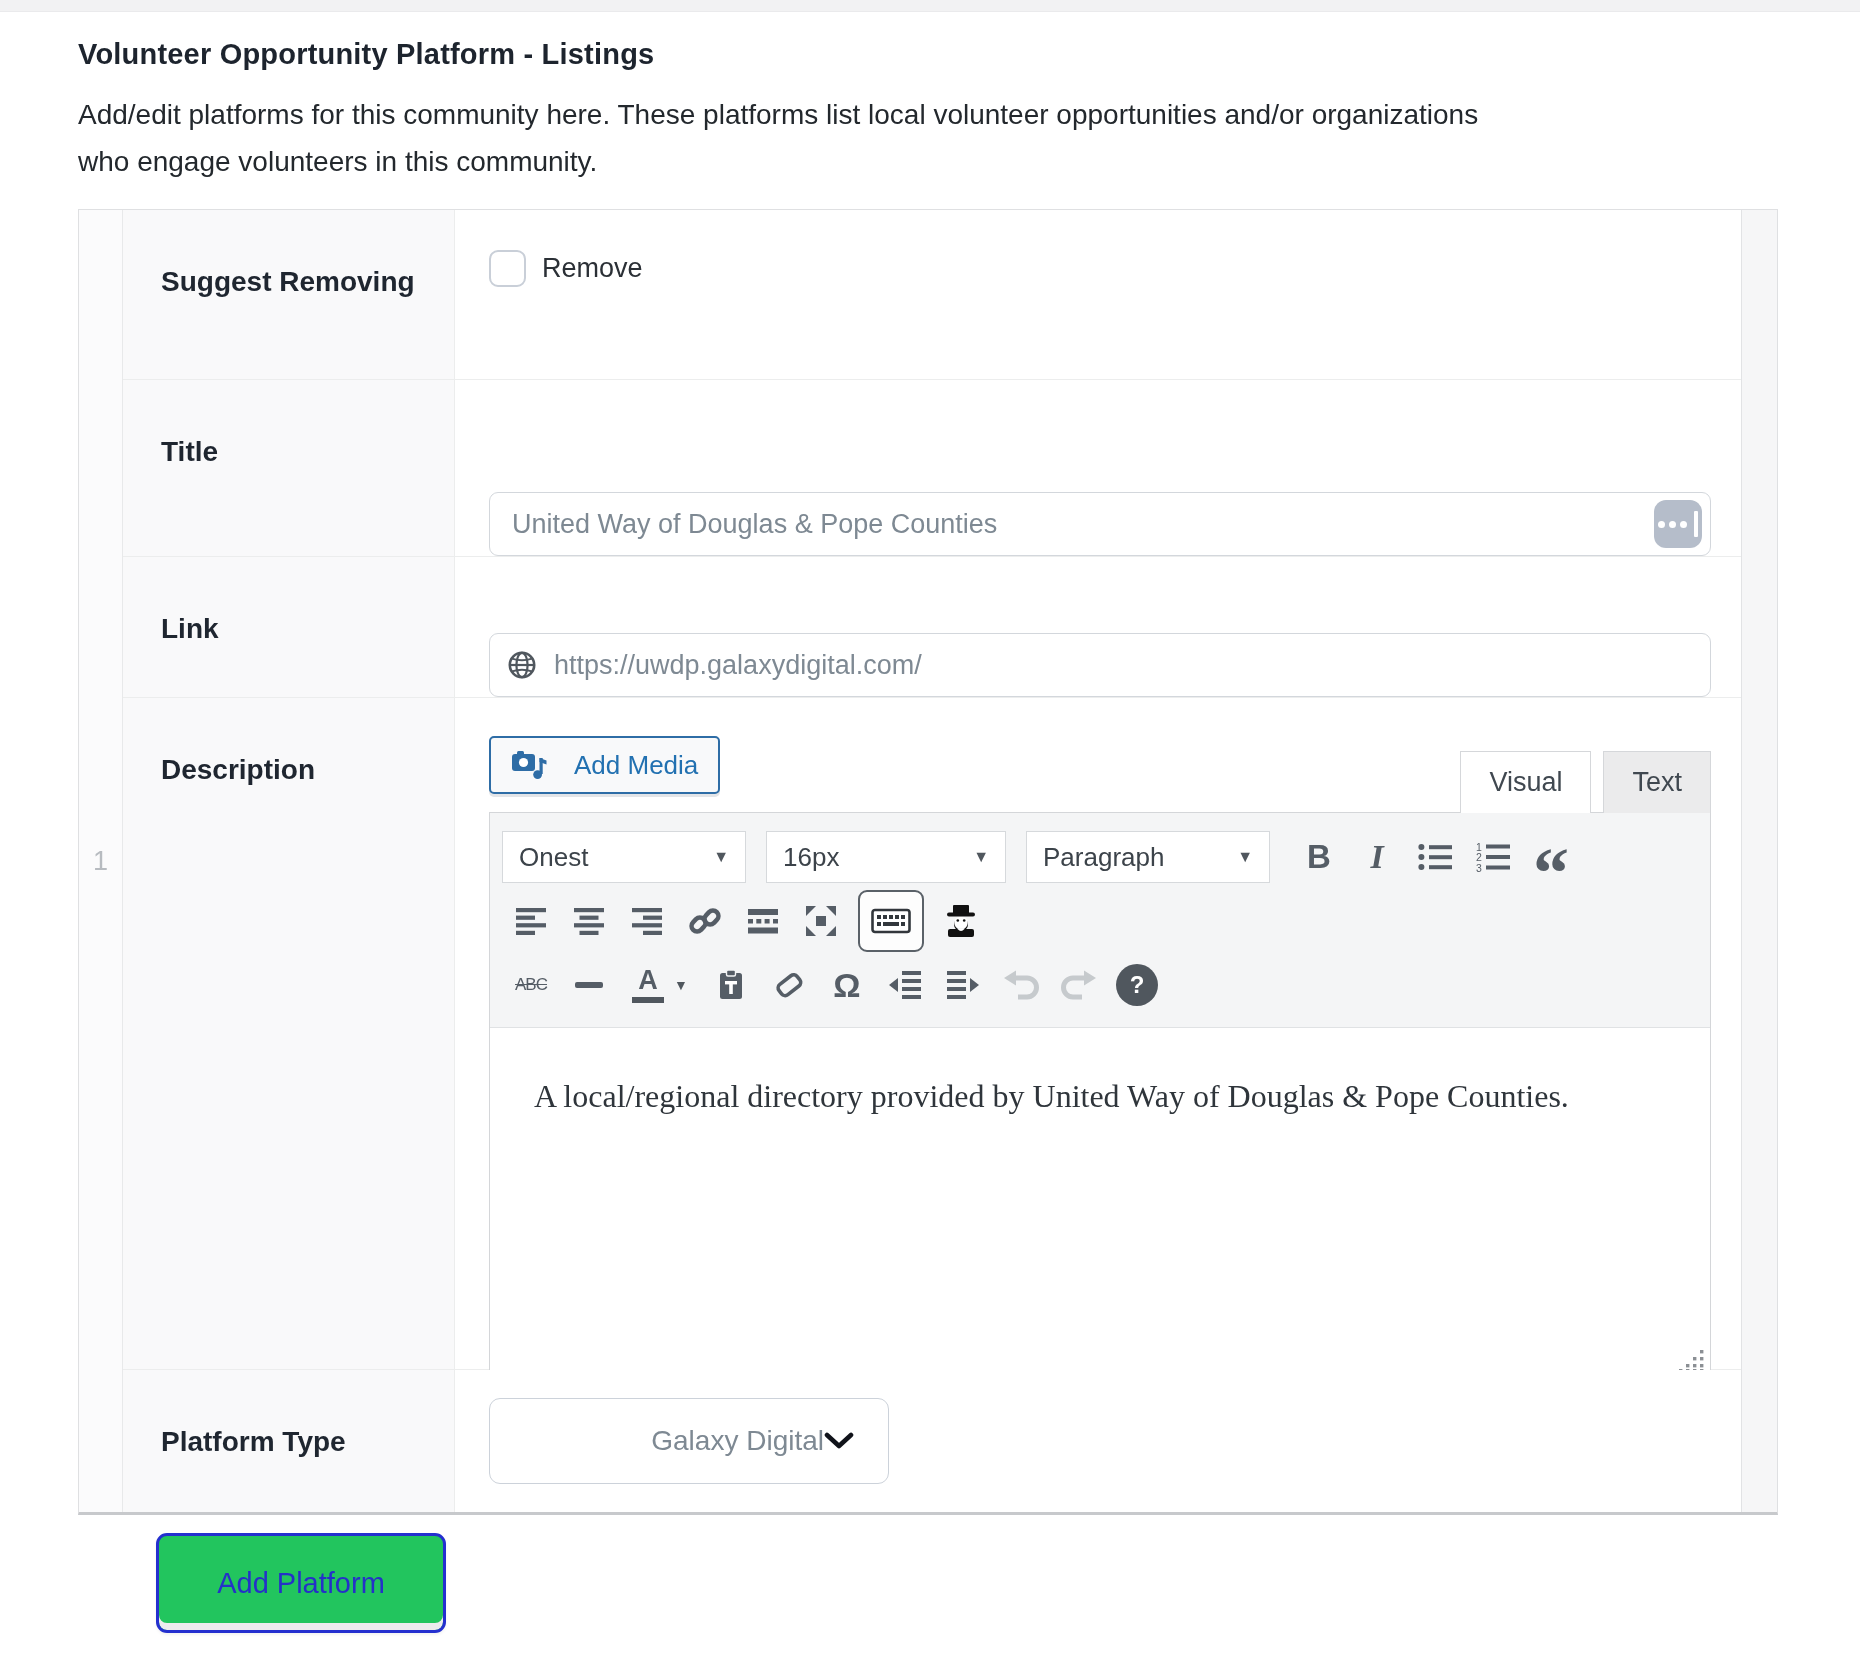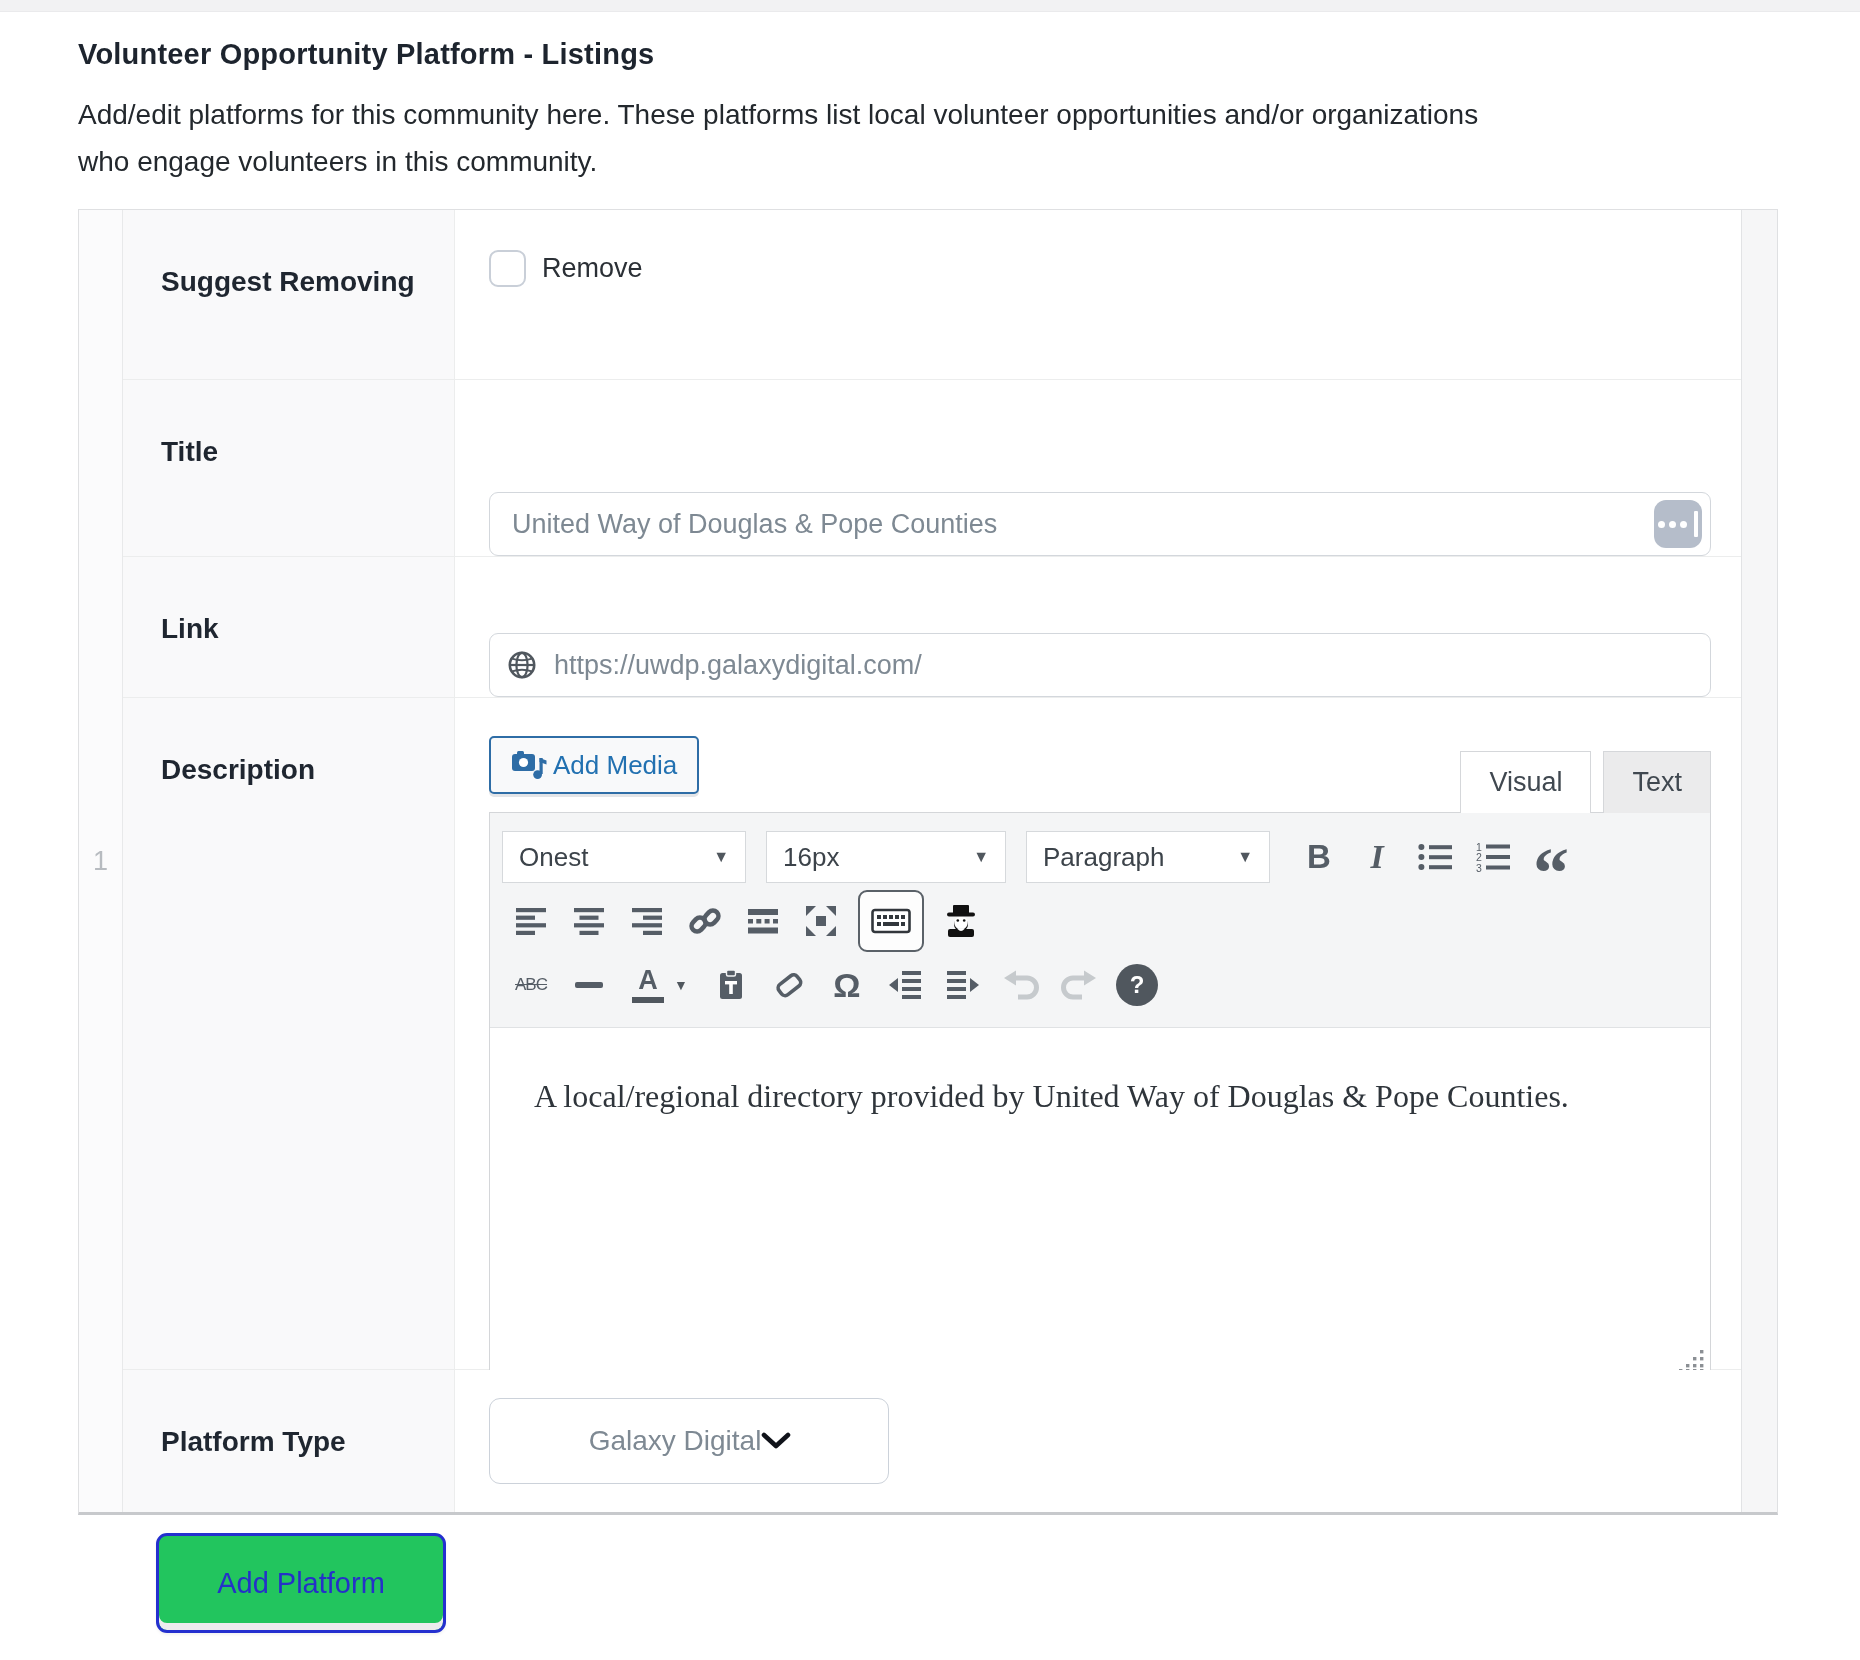--- a/index.html
+++ b/index.html
@@ -44,21 +44,21 @@
   .pm-icon { position:absolute; right:9px; top:50%; transform:translateY(-50%);
     width:48px; height:48px; border-radius:12px; background:#b5bdca;
     display:flex; align-items:center; justify-content:center; gap:4px; }
   .pm-icon i { width:7px; height:7px; border-radius:50%; background:#fff; }
   .pm-icon b { width:4px; height:26px; background:#fff; margin-left:3px; border-radius:1px;}
   .globe { position:absolute; left:18px; top:50%; transform:translateY(-50%); }
 
   
   .r-desc .content-cell { padding-top:34px; }
   .desc-header { position:relative; height:80px; }
-  .add-media-btn { display:inline-flex; align-items:center; gap:6px; height:58px; padding:0 20px;
+  .add-media-btn { display:inline-flex; align-items:center; gap:27px; height:58px; padding:0 20px;
     margin-top:4px; border:2px solid #2e6da6; border-radius:5px; background:#f8f9fa;
     color:#2271b1; font-size:26px; cursor:pointer; box-shadow:0 3px 0 #e3e5e8; }
   .editor-tabs { position:absolute; right:0; bottom:-1px; display:flex; gap:12px; }
   .ed-tab { height:62px; padding:0 28px; display:flex; align-items:center; font-size:27px;
     color:#404850; border:1px solid #d5d7da; border-bottom:none; cursor:pointer; }
   .ed-tab.active { background:#fff; position:relative; z-index:2; }
   .ed-tab.inactive { background:#ebebec; }
 
   .editor { border:1px solid #d4d6d9; background:#fff; }
   .toolbar { background:#f4f5f6; border-bottom:1px solid #e0e2e4; padding:12px 12px 10px 12px; }
@@ -88,21 +88,21 @@
   .help-circle { width:42px; height:42px; border-radius:50%; background:#50575e; color:#fff;
     display:flex; align-items:center; justify-content:center; font-size:24px; font-weight:700; }
   .ed-content { position:relative; height:300px; background:#fff; }
   .ed-content p { font-family:"Liberation Serif",serif; font-size:32px; color:#2f353b;
     margin:50px 44px 0 44px; }
   .resize-grip { position:absolute; right:5px; bottom:5px; }
 
   
   .r-type .content-cell { padding-top:28px; }
   .select-box { width:400px; height:86px; border:1px solid #ccd2da; border-radius:11px; background:#fff;
-    display:flex; align-items:center; justify-content:center; padding:0 34px 0 36px;
+    display:flex; align-items:center; justify-content:flex-end; padding:0 34px 0 36px;
     font-size:28px; color:#7e8993; cursor:pointer; }
 
   .add-platform { margin:18px 0 0 78px; width:290px; height:100px; background:#22c55e;
     border:3px solid #2430cf; border-radius:11px; color:#2531c8; font-size:29px;
     font-family:"Liberation Sans",sans-serif; cursor:pointer;
     box-shadow: inset 0 -7px 0 #ececee, 0 2px 3px rgba(0,0,0,.05); }
 
   svg { display:block; }
 </style>
 </head>

